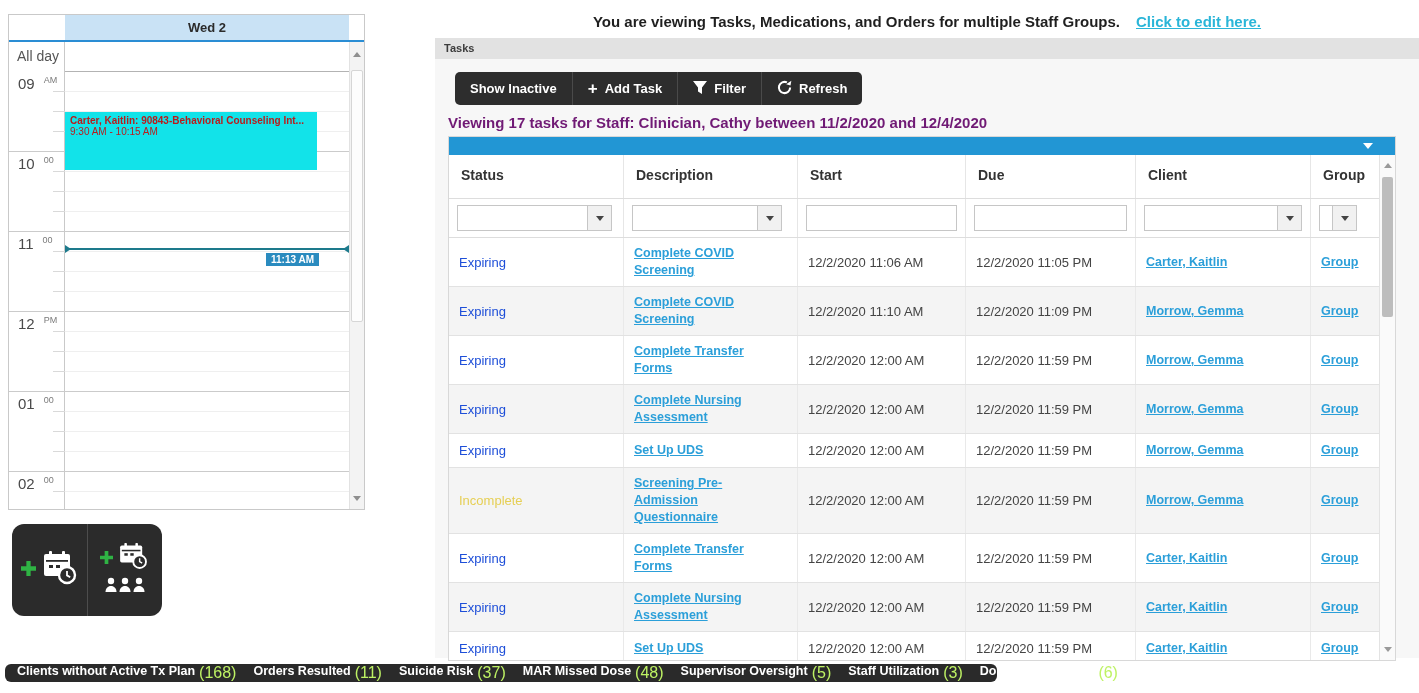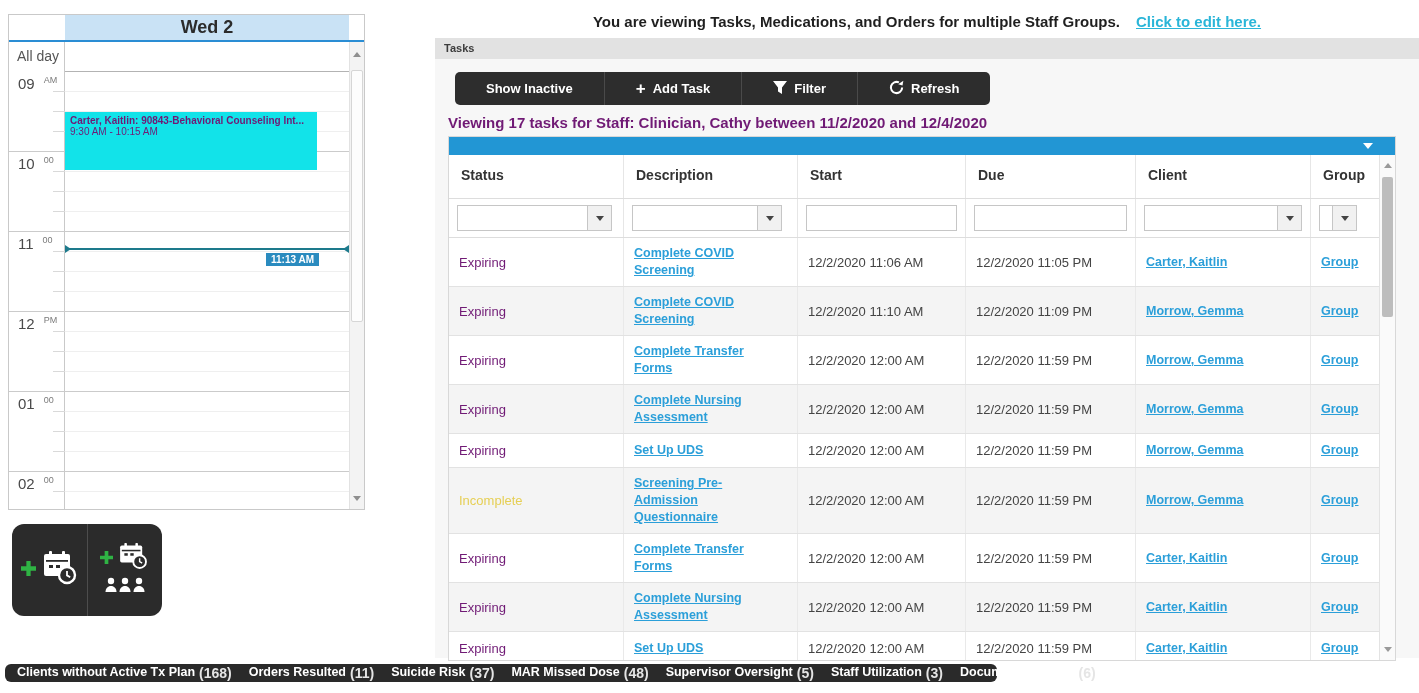--- a/index.html
+++ b/index.html
@@ -4,42 +4,42 @@
 <style>
   * { margin:0; padding:0; box-sizing:border-box; }
   html,body { width:1419px; height:693px; overflow:hidden; background:#ffffff;
               font-family:"Liberation Sans", sans-serif; }
 
   
   .calendar { position:absolute; left:8px; top:14px; width:357px; height:496px;
               background:#fff; border:1px solid #c9c9c9; overflow:hidden; }
   .cal-header { display:flex; height:27px; border-bottom:2px solid #2a8dd4; }
   .cal-header .gut { width:56px; background:#fff; }
-  .cal-header .day { flex:1; background:#c9e2f5; color:#2b2b2b; font-size:18px; font-weight:600;
+  .cal-header .day { flex:1; background:#c9e2f5; color:#2b2b2b; font-size:13px; font-weight:600;
                      display:flex; align-items:center; justify-content:center; }
   .cal-header .sbspace { width:15px; background:#fff; }
   .cal-body { position:relative; display:flex; height:467px; }
   .cal-left { width:56px; border-right:1px solid #c9c9c9; position:relative; }
   .cal-main { flex:1; position:relative; overflow:hidden; }
   .allday-row { height:30px; border-bottom:1px solid #b3b3b3; }
   .allday-label { font-size:14px; color:#555; padding:6px 0 0 8px; }
   .hours-col { position:absolute; left:0; top:30px; width:56px; }
   .g-hour { height:80px; border-bottom:1px solid #cbcbcb; position:relative; padding:3px 0 0 9px; }
   .g-hour .h { font-size:15px; color:#4a4a4a; }
   .g-hour .sub { font-size:9px; color:#7a7a7a; vertical-align:top; margin-left:9px; }
   .g-hour::after { content:""; position:absolute; right:0; top:0; width:12px; height:100%;
                    background:repeating-linear-gradient(to bottom, transparent 0 19px, #d9d9d9 19px 20px); }
   .slots-col { position:absolute; left:0; top:30px; right:0; }
   .g-slot { height:80px; border-bottom:1px solid #cbcbcb;
             background:repeating-linear-gradient(to bottom, transparent 0 19px, #efefef 19px 20px); }
   .events-layer { position:absolute; left:0; top:30px; right:0; height:438px; }
   .cal-event { position:absolute; left:0; width:252px; padding:3px 5px; overflow:hidden; cursor:pointer; }
   .cal-event .ev-title { font-size:10px; font-weight:bold; white-space:nowrap; overflow:hidden; }
   .cal-event .ev-time { font-size:10px; white-space:nowrap; }
-  .ev-cyan { top:40px; height:58px; background:#12e3e9; color:#701a75; }
+  .ev-cyan { top:40px; height:58px; background:#12e3e9; color:#b91c1c; }
   .ev-blue { top:240px; height:118px; background:#2196d3; color:#ffffff; }
   .timeline { position:absolute; left:0; right:0; top:176px; height:0; border-top:2px solid #1d7a8c; }
   .timeline .tri-l { position:absolute; left:0; top:-5px; width:0; height:0;
                      border-left:6px solid #1d7a8c; border-top:4px solid transparent; border-bottom:4px solid transparent; }
   .timeline .tri-r { position:absolute; right:0; top:-5px; width:0; height:0;
                      border-right:6px solid #1d7a8c; border-top:4px solid transparent; border-bottom:4px solid transparent; }
   .time-badge { position:absolute; right:30px; top:3px; background:#2a8bbf; color:#fff;
                 font-size:10px; font-weight:bold; padding:1px 5px; }
   .cal-scroll { width:15px; background:#f3f3f3; border-left:1px solid #e2e2e2; position:relative; }
   .cal-scroll .thumb { position:absolute; left:1px; right:1px; top:28px; height:252px;
@@ -60,21 +60,21 @@
   .top-msg { position:absolute; left:435px; top:13px; width:984px; text-align:center;
              font-size:15px; font-weight:bold; color:#1f1f1f; }
   .top-msg a { color:#2ab5d8; text-decoration:underline; margin-left:16px; cursor:pointer; }
   .tasks-bar { position:absolute; left:435px; top:38px; width:984px; height:21px;
                background:#e2e2e2; font-size:11px; font-weight:bold; color:#3c3c3c;
                padding:4px 0 0 9px; }
   .right-body { position:absolute; left:435px; top:59px; width:984px; height:599px; background:#f7f7f7; }
 
   .toolbar { display:inline-flex; margin:13px 0 0 20px; background:#2d2d2d; border-radius:5px;
              height:33px; align-items:stretch; overflow:hidden; }
-  .tbtn { display:flex; align-items:center; gap:7px; padding:0 31px; color:#fff;
+  .tbtn { display:flex; align-items:center; gap:7px; padding:0 15px; color:#fff;
           font-size:13px; font-weight:bold; cursor:pointer; }
   .tbtn + .tbtn { border-left:1px solid #4a4a4a; }
   .plus-glyph { font-size:17px; font-weight:bold; line-height:1; }
 
   .summary { margin:9px 0 5px 13px; font-size:15px; font-weight:bold; color:#701a75; }
 
   .table-wrap { position:relative; margin-left:13px; width:948px; height:525px;
                 background:#fff; border:1px solid #d8d8d8; overflow:hidden; }
   .blue-bar { height:18px; background:#2296d4; position:relative; cursor:pointer; }
   .blue-bar .dd { position:absolute; right:22px; top:6px; width:0; height:0;
@@ -105,32 +105,32 @@
   .finput { width:100%; height:26px; border:1px solid #c6c6c6; background:#fff; padding:0 6px;
             font-size:12px; font-family:"Liberation Sans", sans-serif; }
   .w-status { width:155px; } .w-desc { width:150px; } .w-client { width:158px; } .w-group { width:38px; }
 
   .trow { min-height:34px; border-bottom:1px solid #e2e2e2; background:#fff; }
   .trow.alt { background:#f4f4f4; }
   .cell { padding:7px 4px 7px 10px; font-size:13px; color:#444; border-right:1px solid #e9e9e9;
           line-height:17px; display:flex; align-items:center; }
   .cell:last-child { border-right:none; }
   .status { font-size:13px; }
-  .status.expiring { color:#701a75;text-align:center; }
+  .status.expiring { color:#1d4ed8;text-align:center; }
   .status.incomplete { color:#e6cf55; }
   .tlink { color:#2b9fd9; font-weight:bold; text-decoration:underline; font-size:12.5px; cursor:pointer; }
   .c-desc { padding-right:18px; }
 
   
   .status-bar { position:absolute; left:5px; top:664px; width:992px; height:18px;
                 background:#2a2a2a; border-radius:6px; display:flex; align-items:center;
                 padding:0 12px; gap:17px; white-space:nowrap; }
   .sb-item { display:flex; gap:4px; cursor:pointer; }
   .sb-label { color:#fff; font-size:12.5px; font-weight:bold; }
-  .sb-count { color:#e5e5e5; font-size:14px; font-weight:bold; }
+  .sb-count { color:#bef264; font-size:16px; font-weight:normal; }
 </style>
 </head>
 <body>
 
 <div class="calendar">
   <div class="cal-header">
     <div class="gut"></div>
     <div class="day">Wed 2</div>
     <div class="sbspace"></div>
   </div>

